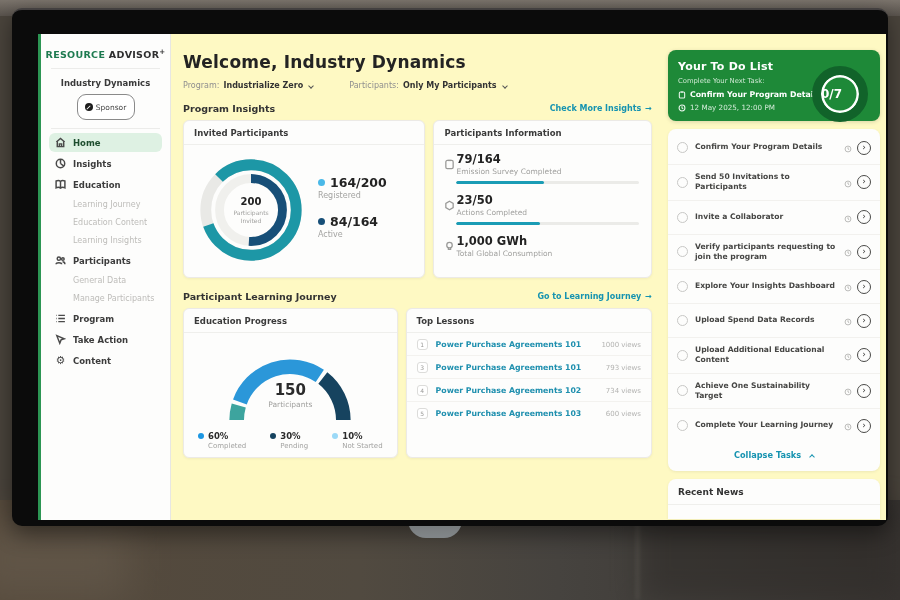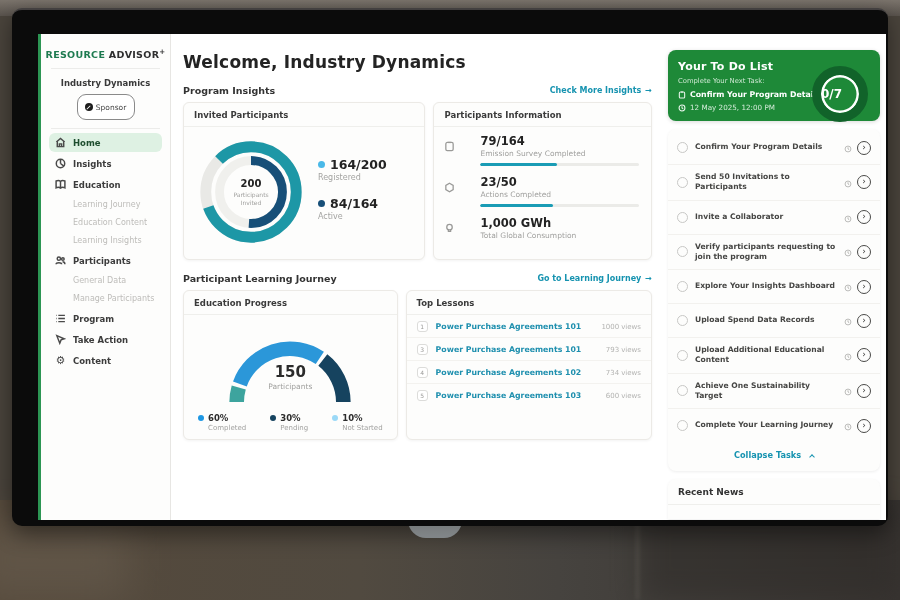--- a/index.html
+++ b/index.html
@@ -17,21 +17,21 @@
     background:#6b6052; filter:blur(20px); opacity:.5; }
   .wall-line { position:absolute; left:636px; top:505px; width:3px; height:95px; background:#5c5852; filter:blur(2px); opacity:.6; }
 
   
   .stand { position:absolute; left:408px; top:516px; width:54px; height:22px;
     background:linear-gradient(180deg,#cfd4d6,#9aa0a3); border-radius:0 0 18px 18px; }
   .monitor { position:absolute; left:12px; top:8px; width:876px; height:518px;
     background:#0b0b0b; border-radius:10px; border-top:2px solid #434040;
     box-shadow:0 8px 22px rgba(0,0,0,.45); }
   .screen { position:absolute; left:26px; top:24px; width:848px; height:486px;
-    background:#ffffff; overflow:hidden; display:flex; }
+    background:#fef9c3; overflow:hidden; display:flex; }
 
   
   .edge-strip { width:3px; background:#2c9553; flex:none; }
   .sidebar { width:130px; flex:none; background:#fdfdfc; border-right:1px solid #e7e6e3; padding-top:10px; }
   .logo { text-align:center; font-size:9.5px; font-weight:bold; letter-spacing:.3px; padding:4px 0 8px; }
   .logo .g { color:#1d7a4f; } .logo .d { color:#2f2f2f; } .logo sup { font-size:7px; }
   .side-div { height:1px; background:#ececea; margin:0 10px; }
   .org { text-align:center; font-size:8.5px; font-weight:bold; color:#3a3a3a; margin-top:9px; }
   .sponsor { margin:6px auto 8px; width:58px; height:26px; border:1px solid #8a8a8a; border-radius:9px;
     display:flex; align-items:center; justify-content:center; gap:3px; font-size:7.5px; color:#444; background:#fff; }
@@ -73,21 +73,21 @@
   .donut-center .l { font-size:6px; color:#9f9f9d; width:52px; line-height:1.3; margin-top:2px; }
   .legend-col { margin-left:8px; }
   .leg-item { margin:8px 0 14px; }
   .leg-top { display:flex; align-items:center; gap:5px; }
   .dot { width:7px; height:7px; border-radius:50%; flex:none; }
   .leg-val { font-size:12.5px; font-weight:bold; color:#232323; }
   .leg-lab { font-size:8px; color:#a3a3a1; margin-top:1px; }
 
   
   .card-info { width:220px; height:158px; }
-  .info-row { display:flex; gap:24px; padding:7px 12px 2px 10px; }
+  .info-row { display:flex; gap:0; padding:7px 12px 2px 10px; }
   .info-ic { width:12px; padding-top:3px; flex:none; color:#9a9a98; }
   .info-ic svg { width:11px; height:11px; stroke:#9a9a98; fill:none; stroke-width:1.4; }
   .info-main { flex:1; }
   .info-val { font-size:11.5px; font-weight:bold; color:#232323; }
   .info-lab { font-size:7.5px; color:#9f9f9d; margin-top:1px; }
   .bar { height:3px; background:#ebebe8; border-radius:2px; margin-top:5px; overflow:hidden; }
   .bar-fill { height:100%; border-radius:2px; background:#1a9cb5; }
 
   
   .card-edu { width:216px; height:150px; position:relative; }
@@ -229,20 +229,33 @@
           <div class="nav-item">
             <span class="ic gear-glyph">⚙</span>
             <span>Content</span>
           </div>
         </div>
       </div>
 
       <div class="main">
         <div class="h1">Welcome, Industry Dynamics</div>
 
+        <div class="filters">
+          <div class="f-group">
+            <span class="f-label">Program:</span>
+            <span class="f-value">Industrialize Zero</span>
+            <span class="caret"></span>
+          </div>
+          <div class="f-gap"></div>
+          <div class="f-group">
+            <span class="f-label">Participants:</span>
+            <span class="f-value">Only My Participants</span>
+            <span class="caret"></span>
+          </div>
+        </div>
 
         <div class="sec-row">
           <div class="sec-title">Program Insights</div>
           <div class="sec-link">
             <span>Check More Insights</span>
             <span>→</span>
           </div>
         </div>
 
         <div class="cards">

